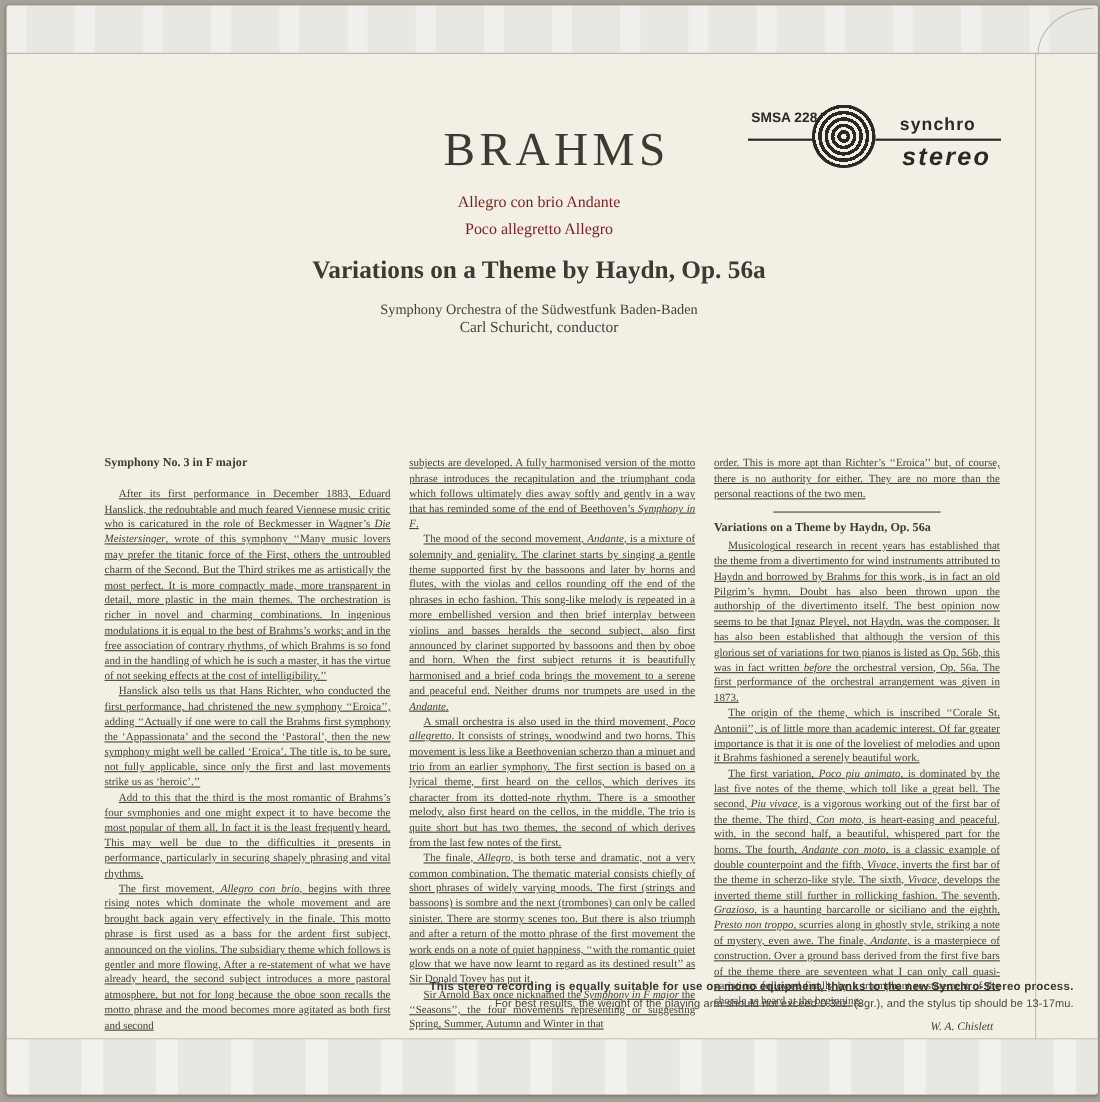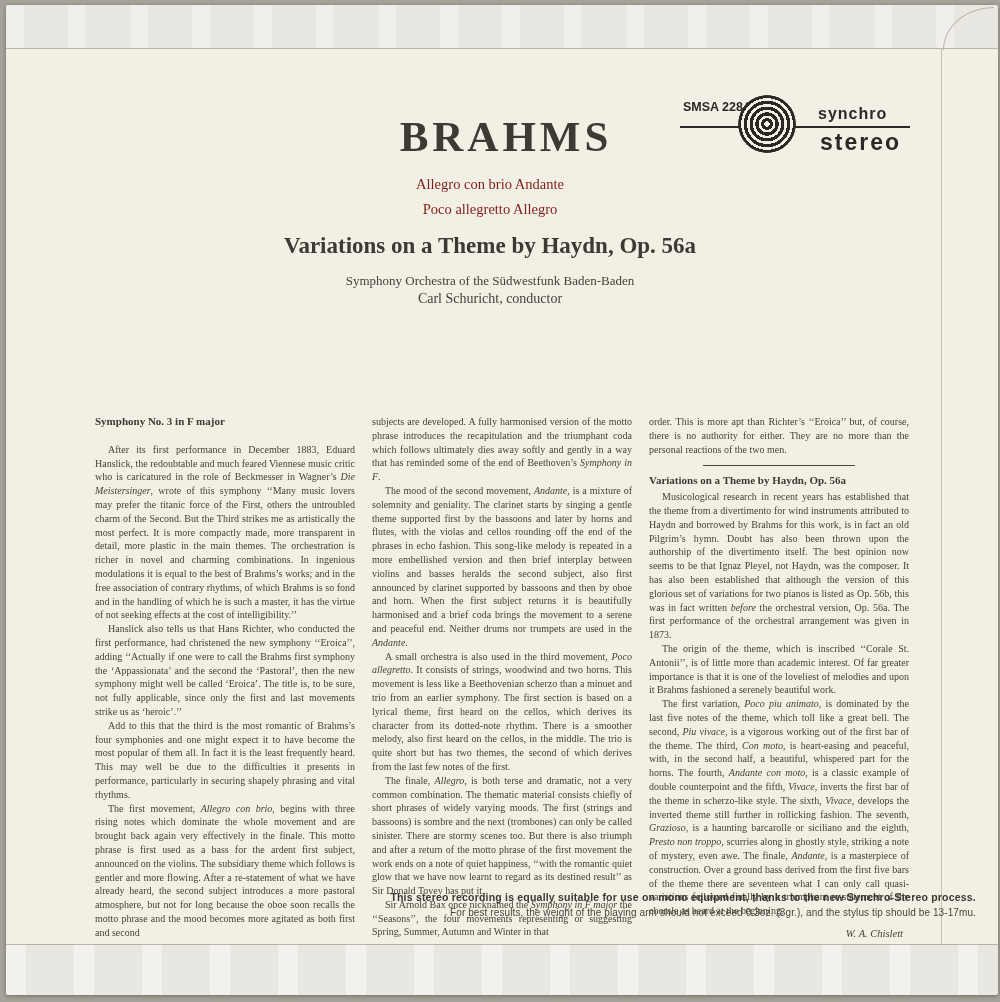--- a/index.html
+++ b/index.html
@@ -50,40 +50,40 @@
   .logo-rings{
     position:absolute;left:62px;top:0;width:58px;height:58px;border-radius:50%;
     background:repeating-radial-gradient(circle at 50% 50%, #f2efe4 0 2.6px, #2b2925 2.6px 5.8px);
   }
   .logo-synchro{
     position:absolute;left:142px;top:10px;
     font-family:"Liberation Sans", sans-serif;font-weight:bold;font-size:16px;letter-spacing:1px;
   }
   .logo-stereo{
     position:absolute;left:144px;top:34px;
-    font-family:"Liberation Sans", sans-serif;font-weight:bold;font-size:23px;letter-spacing:2px;
+    font-family:"Liberation Sans", sans-serif;font-weight:bold;font-size:23px;letter-spacing:2px;font-style:italic;
   }
   
   .titles{position:absolute;left:0;right:24px;top:110px;text-align:center;color:#3e3a33;}
-  .composer{font-size:43px;font-weight:bold;letter-spacing:4px;line-height:1;padding-left:32px;}
+  .composer{font-size:43px;font-weight:normal;letter-spacing:4px;line-height:1;padding-left:32px;}
   .work-title{font-size:30px;font-weight:bold;margin-top:24px;line-height:1;}
   .movement-line{font-size:14.5px;margin-top:19px;line-height:1;color:#7f1d1d;}
   .movement-line + .movement-line{margin-top:10px;}
   .second-work-title{font-size:23px;font-weight:bold;margin-top:18px;line-height:1;}
   .orchestra{font-size:13px;margin-top:17px;line-height:1;color:#45413a;}
   .conductor{font-size:14px;margin-top:5px;line-height:1;color:#45413a;}
   
   .columns{
     position:absolute;left:89px;top:410px;width:814px;
     display:flex;gap:17px;color:#46423a;
   }
   .col{flex:1 1 0;font-size:10px;line-height:13.8px;}
   .note-heading{font-size:11px;font-weight:bold;margin:0 0 2px 0;color:#3e3a33;}
   .note-heading.gap-after{margin-bottom:14px;}
-  .note-para{margin:0;text-align:justify;}
+  .note-para{margin:0;text-align:justify;text-decoration:underline;}
   .note-para.indent{text-indent:13px;}
   .note-rule{width:152px;border-top:1.5px solid #4a463f;margin:9px auto 8px auto;height:0;}
   .note-signature{margin:9px 6px 0 0;text-align:right;font-style:italic;font-size:10.5px;}
   
   .notice{position:absolute;left:0;right:22px;top:886px;text-align:right;color:#3b3831;
     font-family:"Liberation Sans", sans-serif;}
   .notice-bold{font-size:10.5px;font-weight:bold;letter-spacing:.2px;}
   .notice-detail{font-size:10px;font-weight:normal;color:#4a463f;margin-top:4px;letter-spacing:.1px;}
   .made-in{
     position:absolute;left:0;right:110px;top:957px;text-align:center;

